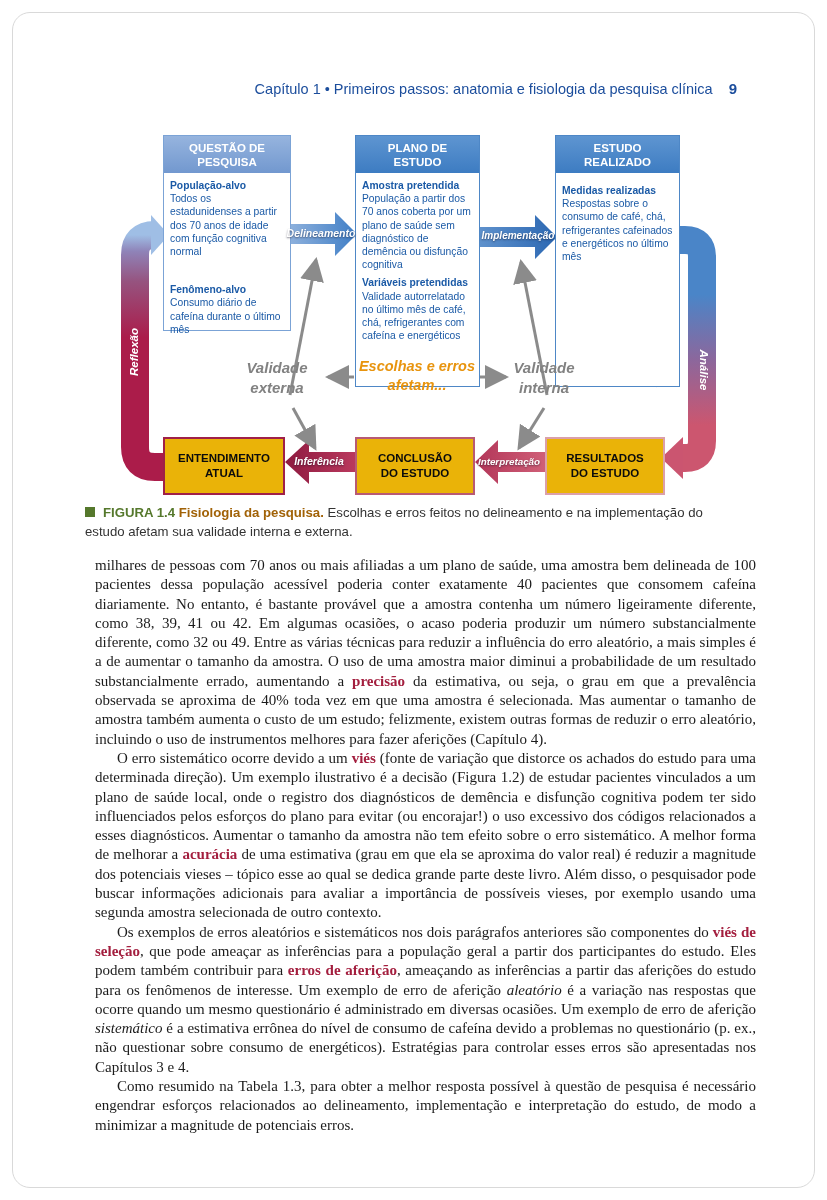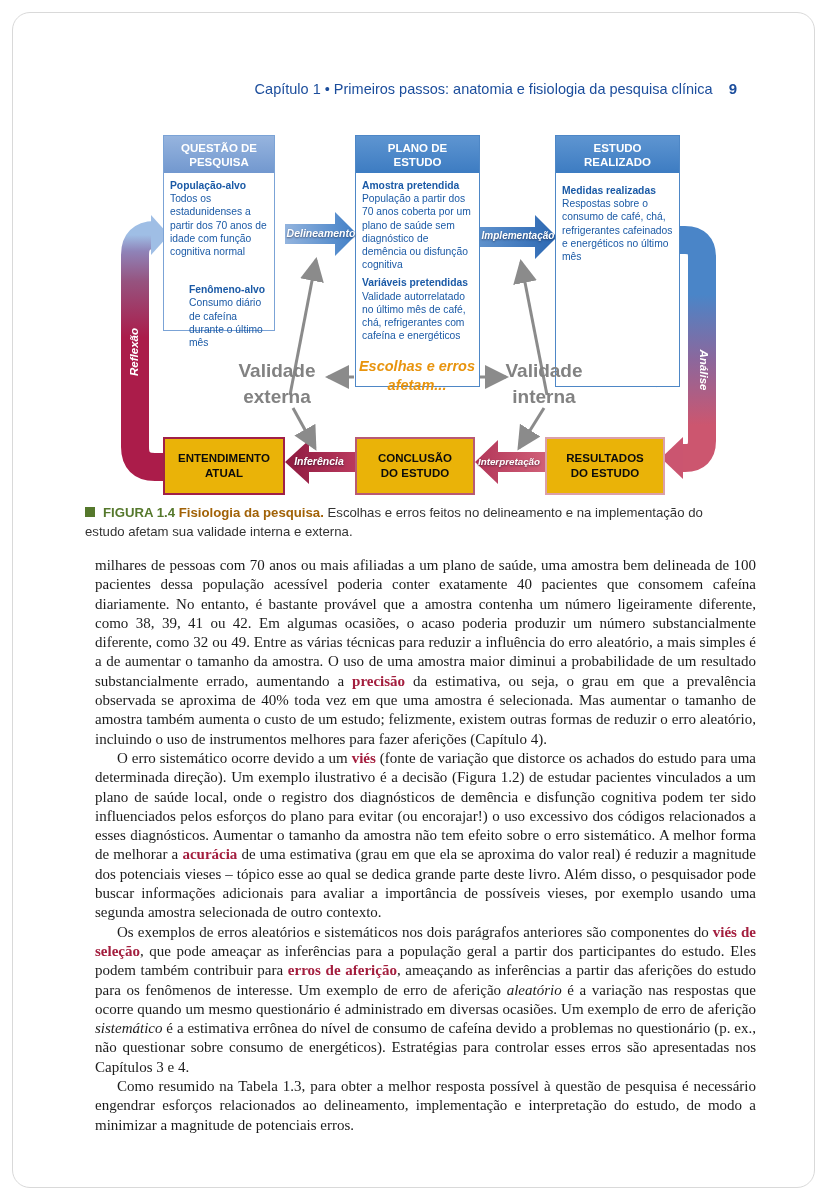--- a/index.html
+++ b/index.html
@@ -25,33 +25,33 @@
   .tbox.light{border-color:#7ba3d6;}
   .tbox-head{
     white-space:pre-line;text-align:center;font-weight:bold;color:#ffffff;
     font-size:11.5px;line-height:14px;padding:5px 2px 4px;
     background:linear-gradient(180deg,#5e95d1,#3d7cc2);
   }
   .tbox.light .tbox-head{background:linear-gradient(180deg,#96b4de,#7298cf);}
   .tbox-body{padding:6px 6px 4px;color:#1b5aa6;font-size:10.3px;line-height:13.2px;}
   .sec-label{font-weight:bold;}
   .sec2{margin-top:5px;}
-  .tbox.light .sec2{margin-top:25px;margin-left:19px;}
+  .tbox.light .sec2{margin-top:25px;}
   .bbox{
     position:absolute;background:#eab308;box-sizing:border-box;
     display:flex;align-items:center;justify-content:center;text-align:center;
     white-space:pre-line;font-weight:bold;font-size:11.5px;line-height:15px;color:#0c0c0c;
   }
   .arrow-label{
     position:absolute;text-align:center;color:#ffffff;font-style:italic;font-weight:bold;
     font-size:10.5px;text-shadow:0 1px 2px rgba(20,20,40,.55);
   }
   .validity{
     position:absolute;text-align:center;white-space:pre-line;color:#828282;
-    font-weight:bold;font-size:19px;line-height:26px;
+    font-style:italic;font-weight:bold;font-size:15px;line-height:20px;
   }
   .center-note{
     position:absolute;text-align:center;white-space:pre-line;color:#e8940e;
     font-style:italic;font-weight:bold;font-size:14.5px;line-height:19px;
   }
   .side-label{
     position:absolute;width:80px;height:16px;text-align:center;color:#ffffff;
     font-style:italic;font-weight:bold;font-size:11.5px;
   }
   .side-left{transform:rotate(-90deg);}
@@ -142,21 +142,21 @@
       <line x1="205" y1="275" x2="231" y2="140" marker-end="url(#gah)"></line>
       <line x1="462" y1="275" x2="436" y2="142" marker-end="url(#gah)"></line>
       <line x1="208" y1="288" x2="230" y2="328" marker-end="url(#gah)"></line>
       <line x1="459" y1="288" x2="434" y2="328" marker-end="url(#gah)"></line>
       <line x1="269" y1="257" x2="243" y2="257" marker-end="url(#gah)"></line>
       <line x1="395" y1="257" x2="421" y2="257" marker-end="url(#gah)"></line>
       <line x1="500" y1="256" x2="592" y2="255" marker-end="url(#gah)"></line>
     </g>
   </svg>
 
-  <div class="tbox light" style="left:78px;top:15px;width:112px;height:196px;">
+  <div class="tbox light" style="left:78px;top:15px;width:128px;height:196px;">
     <div class="tbox-head">QUESTÃO DE
 PESQUISA</div>
     <div class="tbox-body">
       <div class="sec1">
         <div class="sec-label">População-alvo</div>
         <div class="sec-text">Todos os estadunidenses a partir dos 70 anos de idade com função cognitiva normal</div>
       </div>
       <div class="sec2">
         <div class="sec-label">Fenômeno-alvo</div>
         <div class="sec-text">Consumo diário de cafeína durante o último mês</div>

